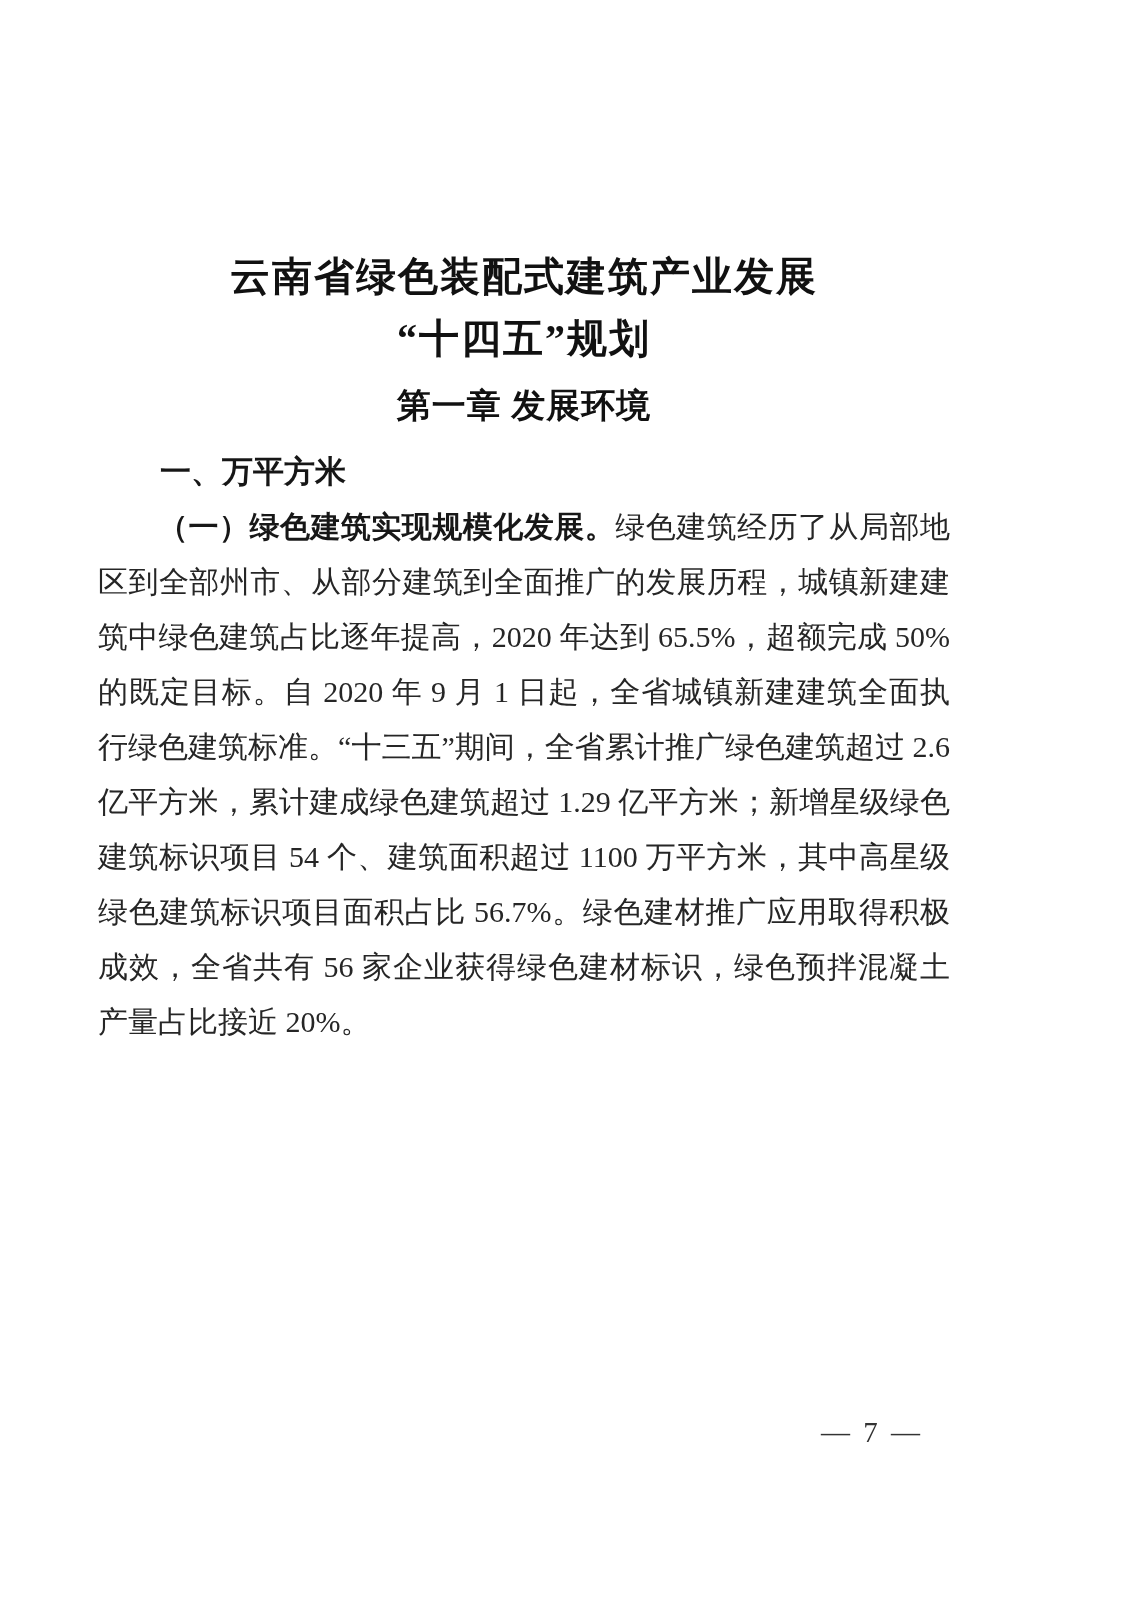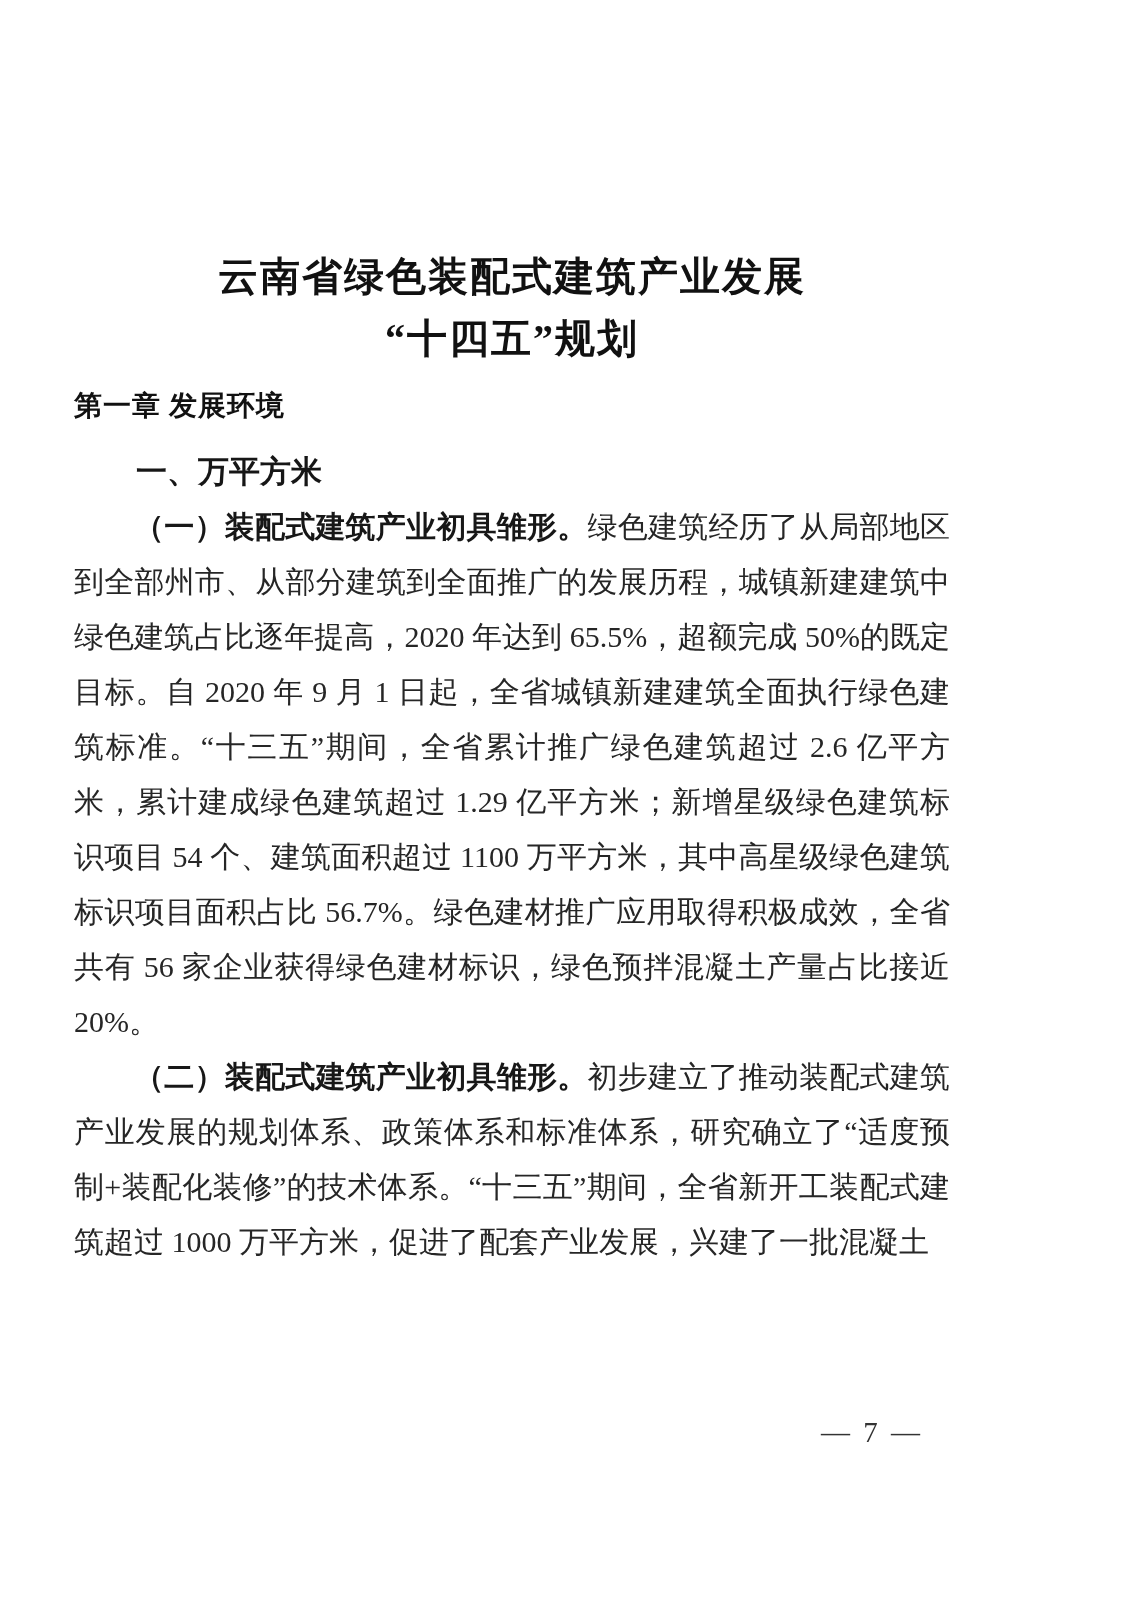--- a/index.html
+++ b/index.html
@@ -7,21 +7,21 @@
     padding: 0;
     background: #ffffff;
   }
   .page {
     position: relative;
     width: 1091px;
     height: 1600px;
     box-sizing: border-box;
     background: #ffffff;
     color: #1f1f1f;
-    padding: 246px 141px 0 74px;
+    padding: 246px 141px 0 98px;
     overflow: hidden;
     font-family: "Liberation Serif", "DejaVu Serif", serif;
     border-radius: 24px;
   }
   .title-line {
     margin: 0;
     font-size: 40px;
     line-height: 62px;
     font-weight: 700;
     text-align: center;
@@ -31,24 +31,24 @@
   .intro {
     margin: 42px 0 0 0;
     font-size: 30px;
     line-height: 55px;
     text-align: justify;
     text-indent: 2em;
     color: #262626;
   }
   .chapter-heading {
     margin: 8px 0 0 0;
-    font-size: 28px;
+    font-size: 34px;
     line-height: 56px;
     font-weight: 700;
-    text-align: left;
+    text-align: center;
     color: #111111;
     letter-spacing: 1px;
   }
   .section-heading {
     margin: 10px 0 0 0;
     padding-left: 62px;
     font-size: 31px;
     line-height: 55px;
     font-weight: 700;
     font-family: "Liberation Sans", "DejaVu Sans", sans-serif;
@@ -83,19 +83,18 @@
 
   <h1 class="title-line">云南省绿色装配式建筑产业发展</h1>
 
   <h1 class="title-line">“十四五”规划</h1>
 
 
   <h2 class="chapter-heading">第一章  发展环境</h2>
 
   <h3 class="section-heading">一、万平方米</h3>
 
-  <p class="para"><span class="lead">（一）装配式建筑产业初具雏形。</span><span>绿色建筑经历了从局部地区到全部州市、从部分建筑到全面推广的发展历程，城镇新建建筑中绿色建筑占比逐年提高，2020 年达到 65.5%，超额完成 50%的既定目标。自 2020 年 9 月 1 日起，全省城镇新建建筑全面执行绿色建筑标准。“十三五”期间，全省累计推广绿色建筑超过 2.6 亿平方米，累计建成绿色建筑超过 1.29 亿平方米；新增星级绿色建筑标识项目 54 个、建筑面积超过 1100 万平方米，其中高星级绿色建筑标识项目面积占比 56.7%。绿色建材推广应用取得积极成效，全省共有 56 家企业获得绿色建材标识，绿色预拌混凝土产量占比接近 20%。</span></p>
+  <p class="para"><span class="lead">（一）绿色建筑实现规模化发展。</span><span>绿色建筑经历了从局部地区到全部州市、从部分建筑到全面推广的发展历程，城镇新建建筑中绿色建筑占比逐年提高，2020 年达到 65.5%，超额完成 50%的既定目标。自 2020 年 9 月 1 日起，全省城镇新建建筑全面执行绿色建筑标准。“十三五”期间，全省累计推广绿色建筑超过 2.6 亿平方米，累计建成绿色建筑超过 1.29 亿平方米；新增星级绿色建筑标识项目 54 个、建筑面积超过 1100 万平方米，其中高星级绿色建筑标识项目面积占比 56.7%。绿色建材推广应用取得积极成效，全省共有 56 家企业获得绿色建材标识，绿色预拌混凝土产量占比接近 20%。</span></p>
 
-  <p class="para"><span class="lead">（二）装配式建筑产业初具雏形。</span><span>初步建立了推动装配式建筑产业发展的规划体系、政策体系和标准体系，研究确立了“适度预制+装配化装修”的技术体系。“十三五”期间，全省新开工装配式建筑超过 1000 万平方米，促进了配套产业发展，兴建了一批混凝土</span></p>
 
   <div class="page-number">— 7 —</div>
 
 </div>
 
 </body></html>

